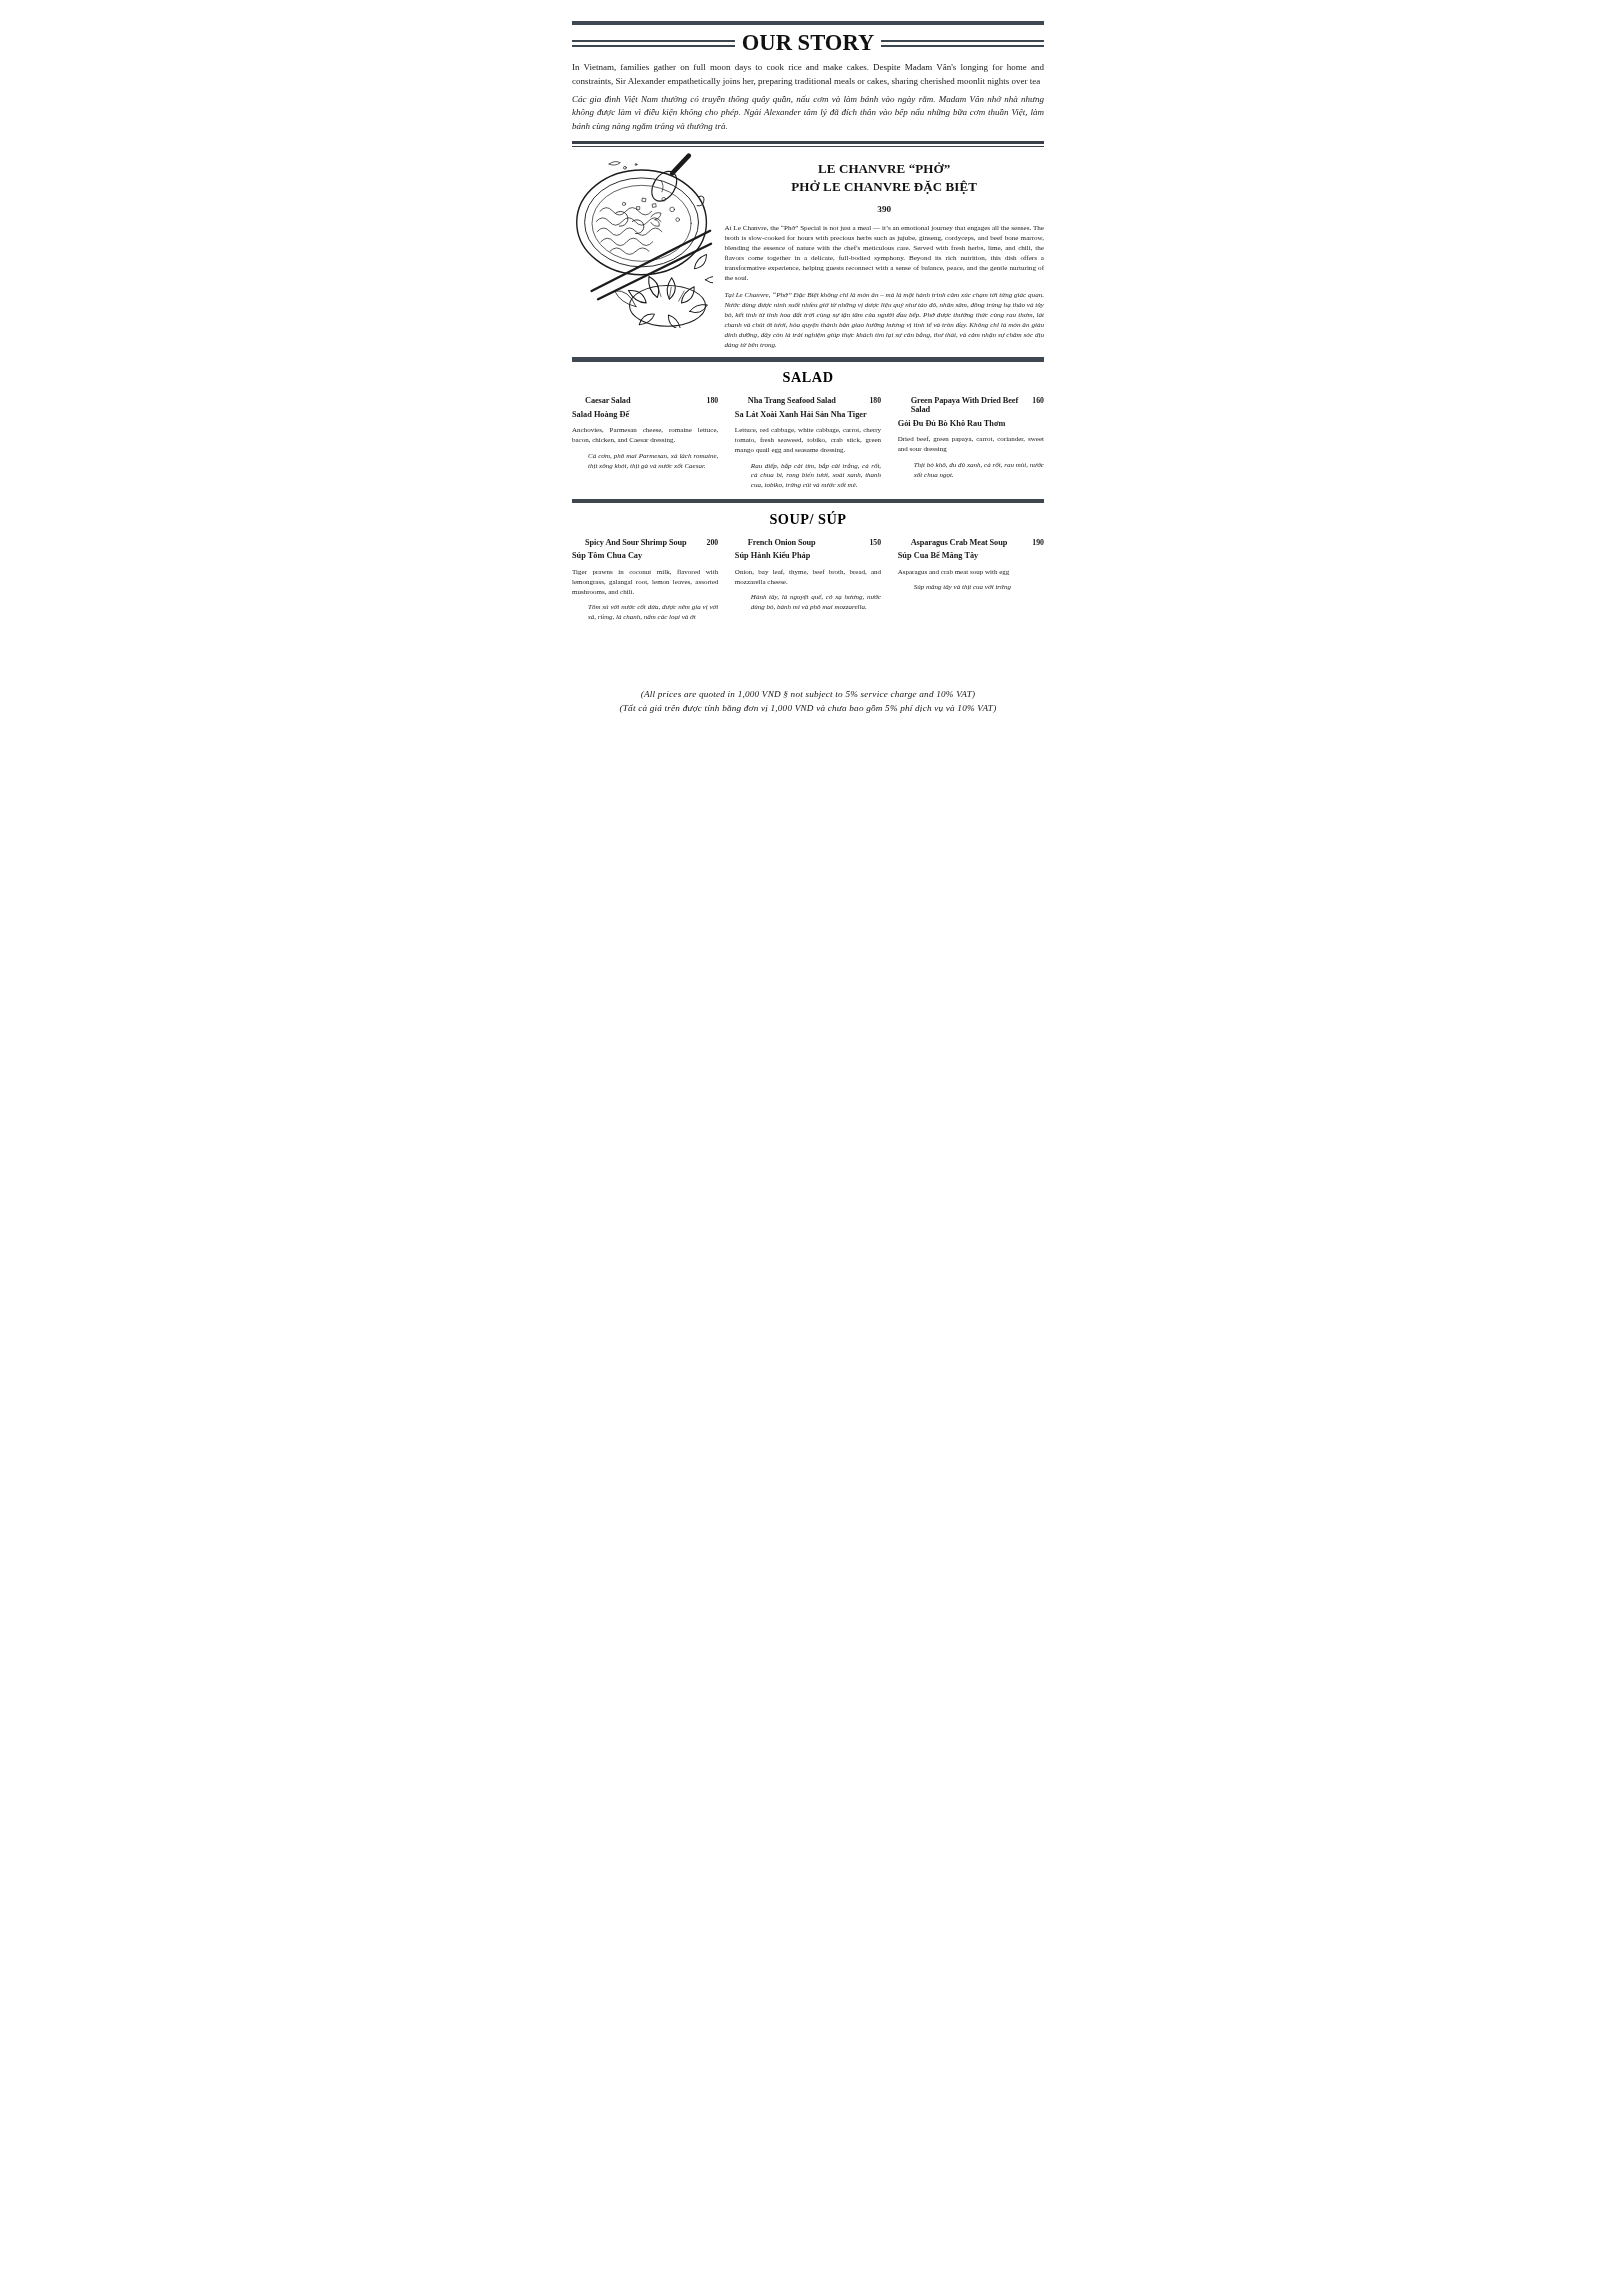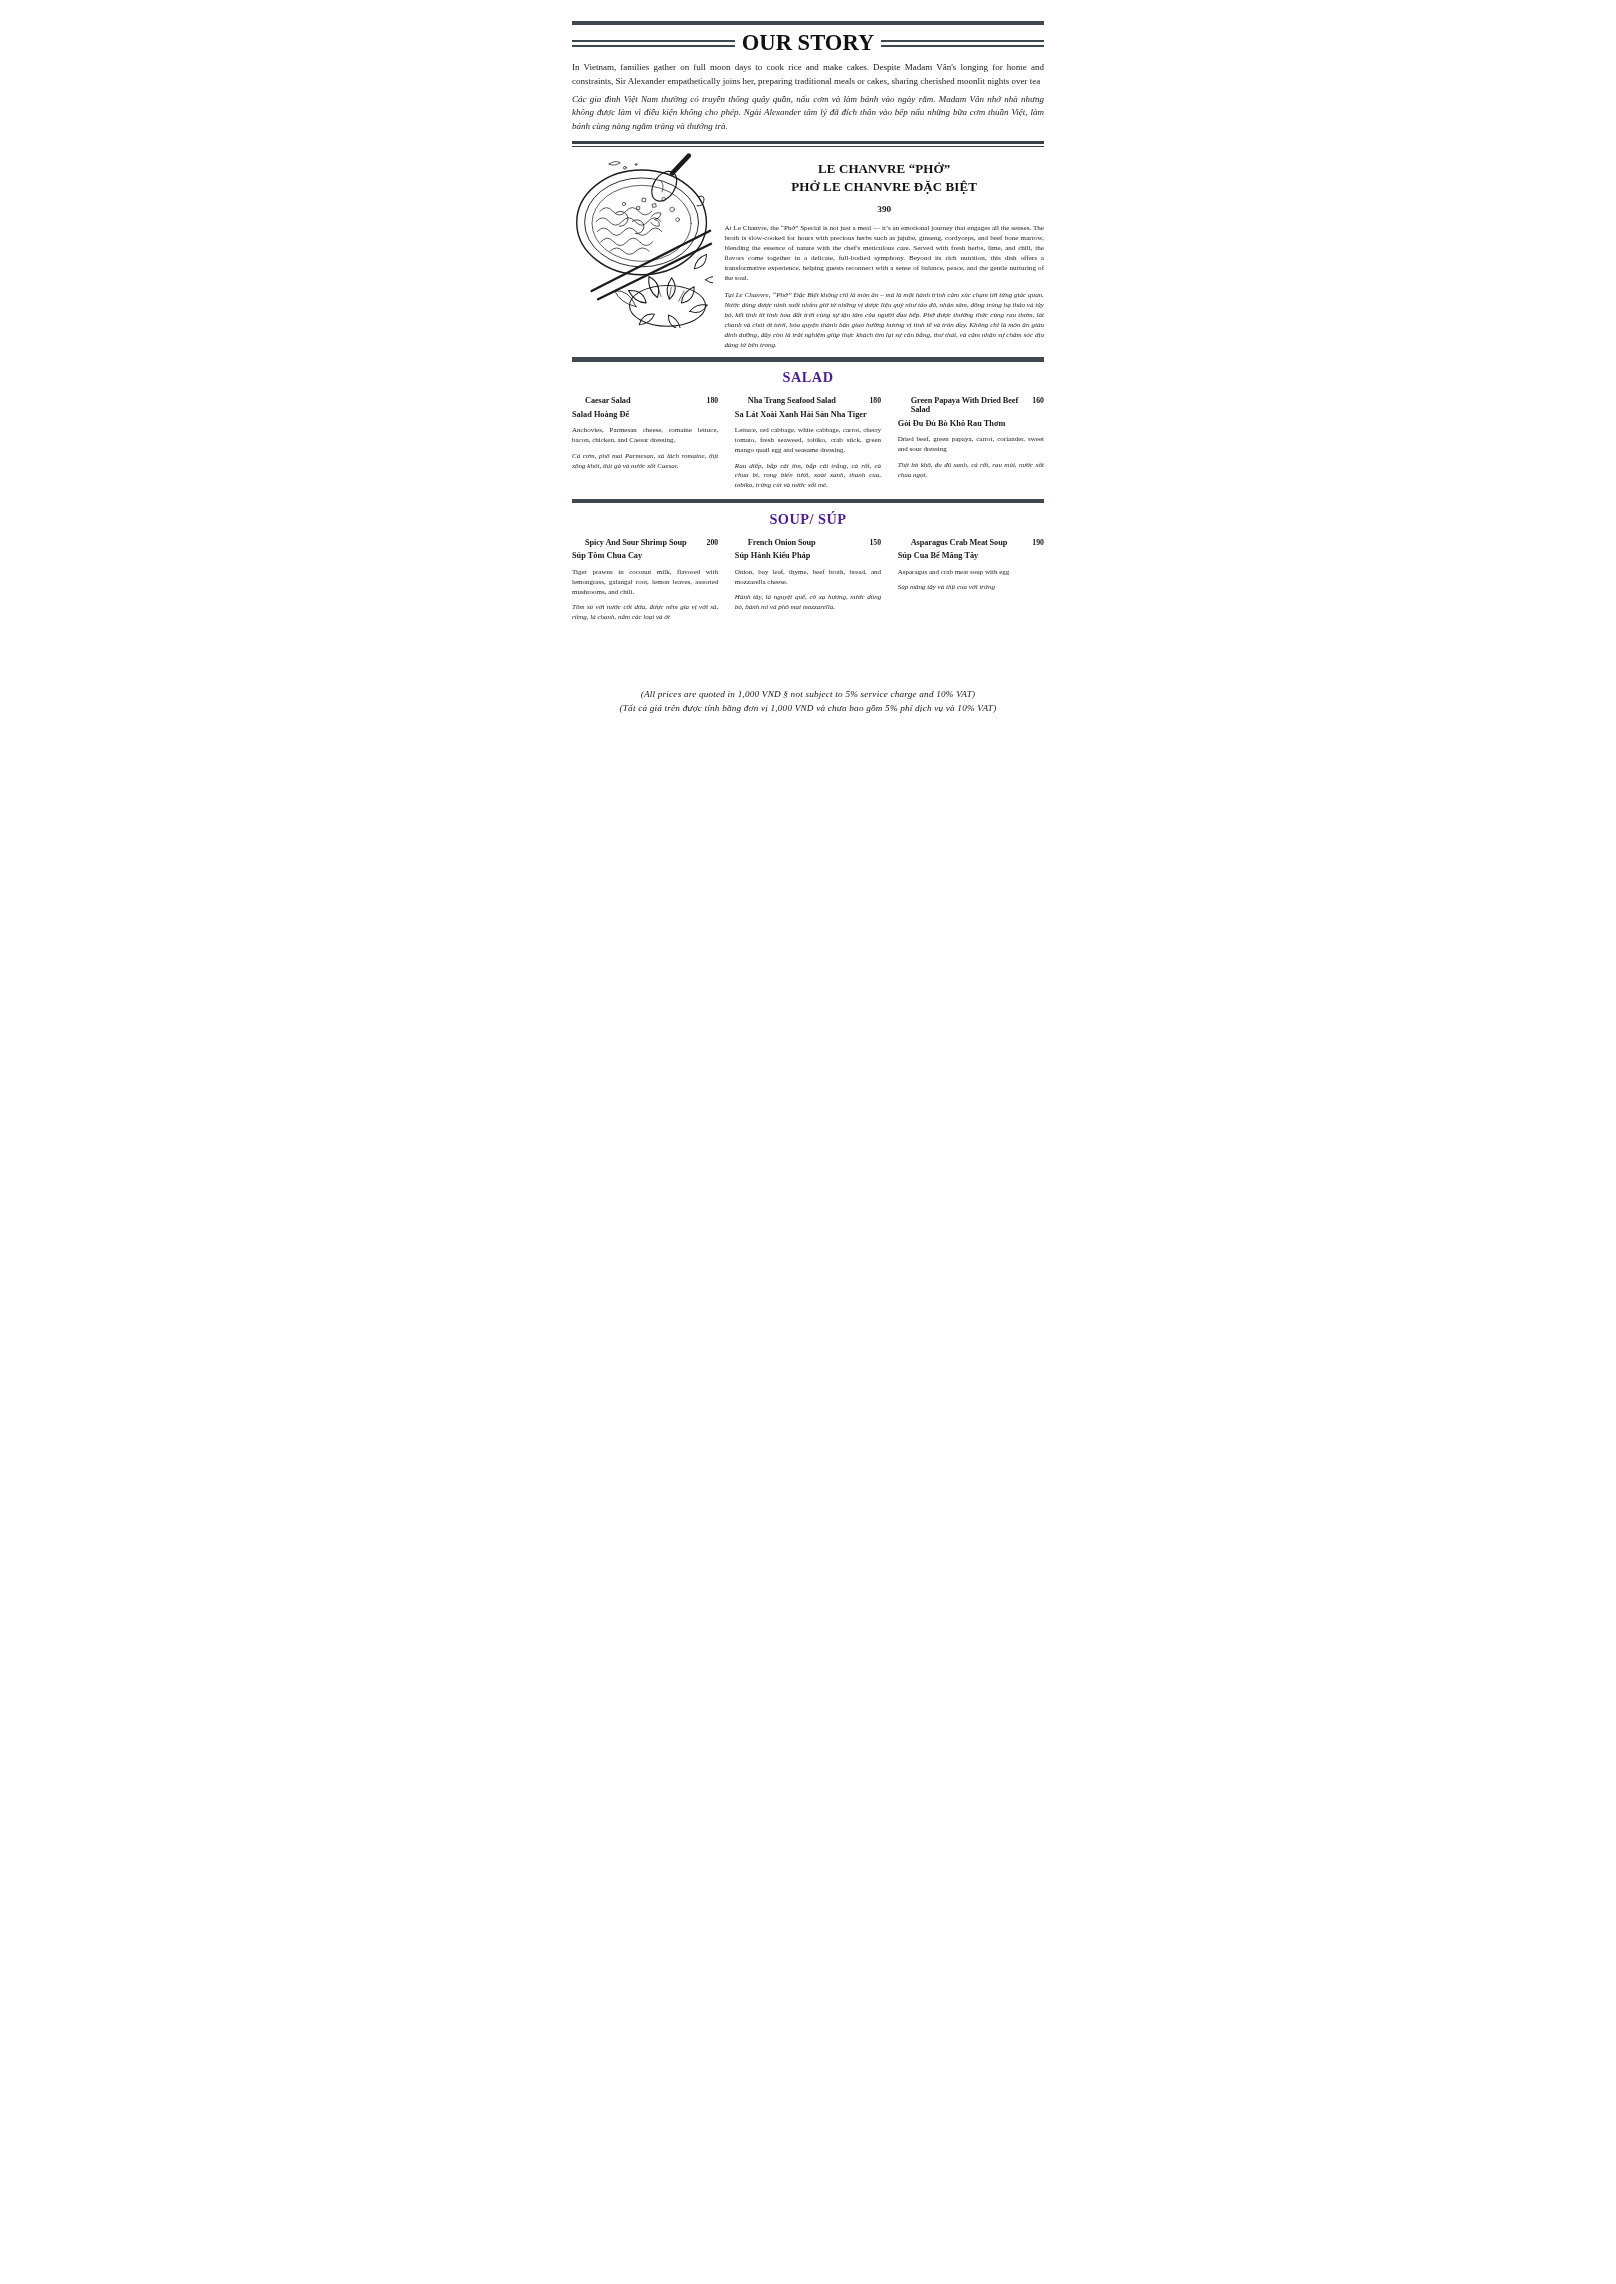--- a/index.html
+++ b/index.html
@@ -40,28 +40,28 @@
   
   .special { display:grid; grid-template-columns:146px 1fr; column-gap:6.4px; margin-top:2.8px; }
   .special-art svg { width:141px; height:176px; display:block; margin-top:1.8px; }
   .special-body { padding-top:10px; }
   .sp-title { text-align:center; font-weight:bold; font-size:13px; line-height:1.35; color:#111; letter-spacing:0.1px; }
   .sp-price { text-align:center; font-weight:bold; font-size:9.2px; margin-top:9.2px; }
   .special-body p.en { margin-top:8.3px; font-size:7.1px; line-height:1.42; text-align:justify; }
   .special-body p.vi { margin-top:6.4px; font-size:7.1px; line-height:1.42; font-style:italic; text-align:justify; }
   
   .menu-section { margin-top:7.4px; }
-  .menu-title { text-align:center; font-size:14.3px; font-weight:bold; letter-spacing:0.5px; margin-top:7.4px; color:#4c1d95; }
+  .menu-title { text-align:center; font-size:14.3px; font-weight:bold; letter-spacing:0.5px; margin-top:7.4px; color:#000000; }
   .menu-grid { display:grid; grid-template-columns:1fr 1fr 1fr; column-gap:16.6px; margin-top:10px; }
   .item-head { display:flex; justify-content:space-between; align-items:baseline; gap:3.7px; }
   .item-name { font-weight:bold; font-size:8.3px; letter-spacing:-0.1px;margin-left:13px; }
   .item-price { font-weight:bold; font-size:7.8px; }
   .item-vi-name { font-weight:bold; font-size:8.3px; margin-top:4.6px; }
   .item-desc { margin-top:7.4px; font-size:7px; line-height:1.42; text-align:justify; }
-  .item-desc-vi { margin-top:5.5px; font-size:7px; line-height:1.42; font-style:italic; text-align:justify; }
+  .item-desc-vi { margin-top:5.5px; font-size:7px; line-height:1.42; font-style:italic; text-align:justify;margin-left:16px; }
   
   .footer { position:absolute; left:21px; right:21px; bottom:12px; text-align:center;
             font-style:italic; font-size:9.2px; line-height:1.55; color:#141414; letter-spacing:0.2px; }
 </style>
 </head>
 <body>
 
 <div class="page">
 
   <div class="slate-bar"></div>

